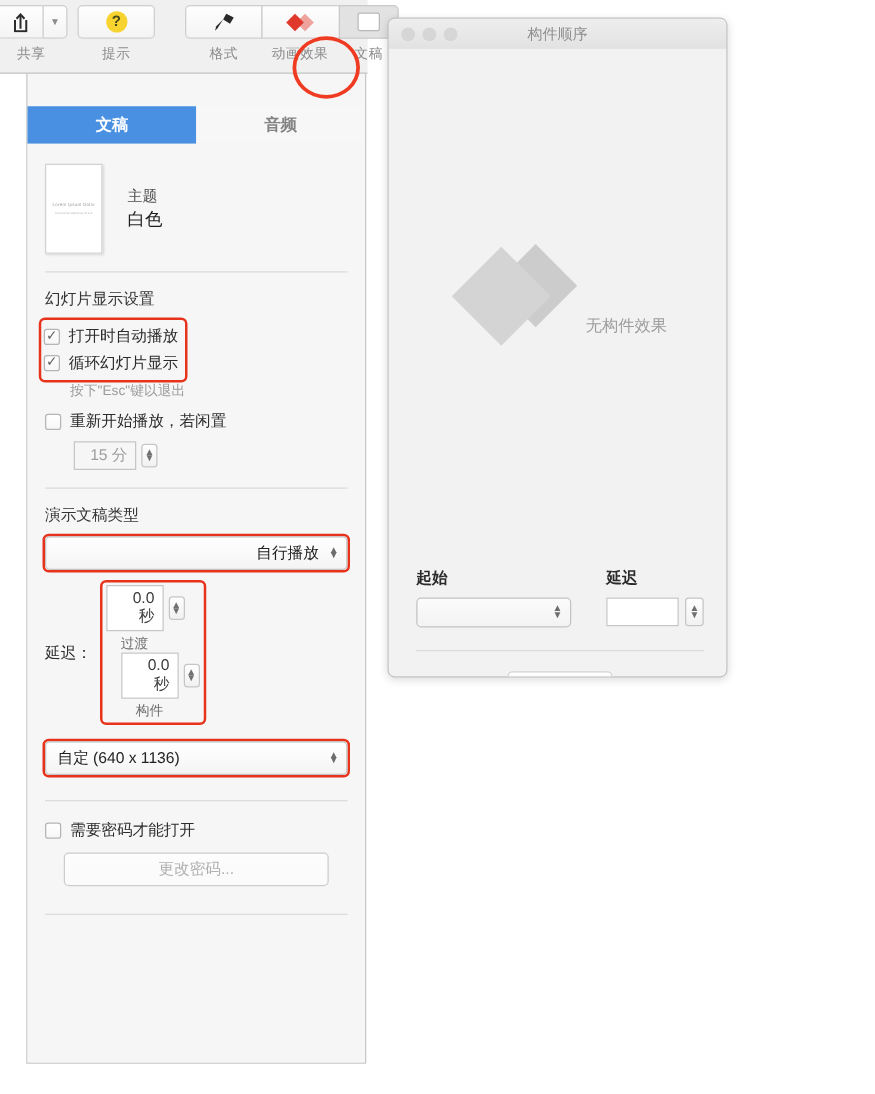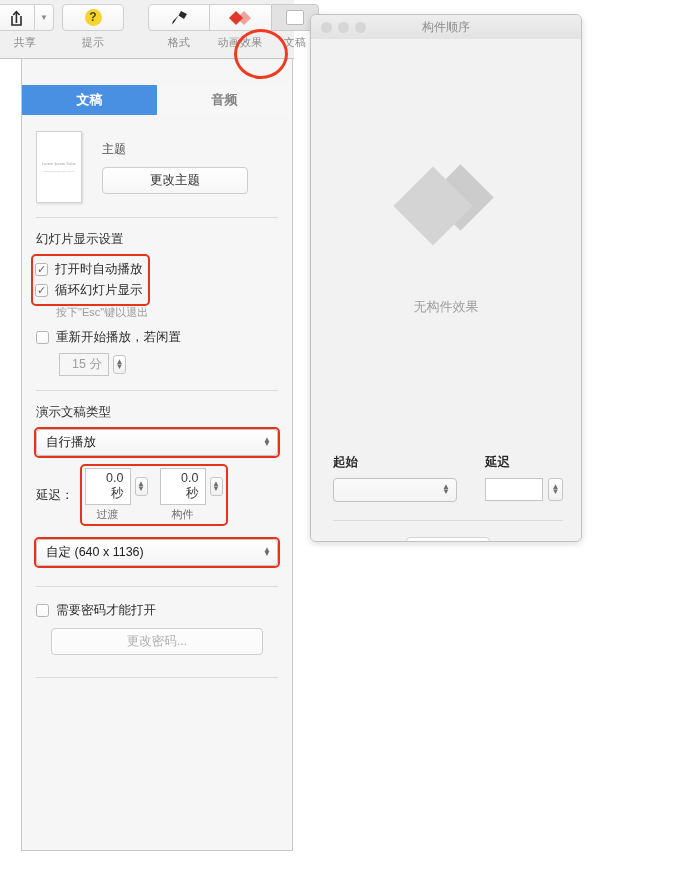--- a/index.html
+++ b/index.html
@@ -136,21 +136,21 @@
     position:absolute;left:0;right:0;top:4px;text-align:center;
     font-size:12px;color:#8e8e8e;
   }
   .light{
     position:absolute;top:7px;width:11px;height:11px;border-radius:50%;
     background:#d6d6d6;
   }
   #rw-body{position:absolute;left:0;right:0;top:24px;bottom:0;background:#f2f2f2;}
   #empty-area{
     position:absolute;left:0;right:0;top:0;height:400px;
-    display:flex;flex-direction:column;align-items:center;justify-content:center;
+    display:flex;flex-direction:row;align-items:center;justify-content:center;
   }
   #build-icon{position:relative;width:110px;height:92px;}
   #empty-text{font-size:13px;color:#9d9d9d;margin-top:44px;}
   #rw-controls{position:absolute;left:22px;right:18px;top:415px;}
   .ctrl-label{font-size:12.5px;color:#2a2a2a;font-weight:bold;}
   #rw-divider{height:1px;background:#dcdcdc;margin:18px 0 0 0;}
   #preview-btn{
     width:84px;margin:16px auto 0 auto;display:flex;
     align-items:center;justify-content:center;gap:7px;
     border:1px solid #d4d4d4;border-radius:4px;
@@ -229,21 +229,21 @@
 
   <div id="panel-body">
 
     <div id="theme-row">
       <div id="theme-thumb">
         <div class="t1">Lorem Ipsum Dolor</div>
         <div class="t2">Consectetur adipiscing elit sed</div>
       </div>
       <div id="theme-info">
         <div class="theme-cap">主题</div>
-        <div class="btn" id="change-theme-btn">更改主题</div>
+        <div class="theme-val">白色</div>
       </div>
     </div>
 
     <div class="hr"></div>
 
     <div class="sect">
       <div class="sect-title">幻灯片显示设置</div>
 
       <div class="redbox" style="display:inline-block;padding:1px 5px 1px 2px;margin-left:-3px;">
         <div class="cbrow">
@@ -271,32 +271,32 @@
           </div>
       </div>
     </div>
 
     <div class="hr" style="margin-top:14px;"></div>
 
     <div class="sect">
       <div class="sect-title">演示文稿类型</div>
 
       <div class="redbox">
-        <div class="popup" style="width:100%;">
+        <div class="popup" style="width:100%;text-align:right;">
           <span>自行播放</span>
           <span class="arrows">
               <span>▲</span>
               <span>▼</span>
             </span>
         </div>
       </div>
 
       <div class="delay-row">
         <div class="delay-label">延迟：</div>
-        <div class="redbox" style="padding:2px 3px;display:flex;align-items:flex-start;">
+        <div class="redbox" style="padding:2px 3px;display:flex;align-items:flex-start;flex-direction:column;">
           <div>
             <div class="spin-cell">
               <div class="field" style="width:46px;">0.0 秒</div>
               <div class="stepper" style="margin-left:4px;">
                   <span>▲</span>
                   <span>▼</span>
                 </div>
             </div>
             <div class="sublabel" style="width:46px;">过渡</div>
           </div>

